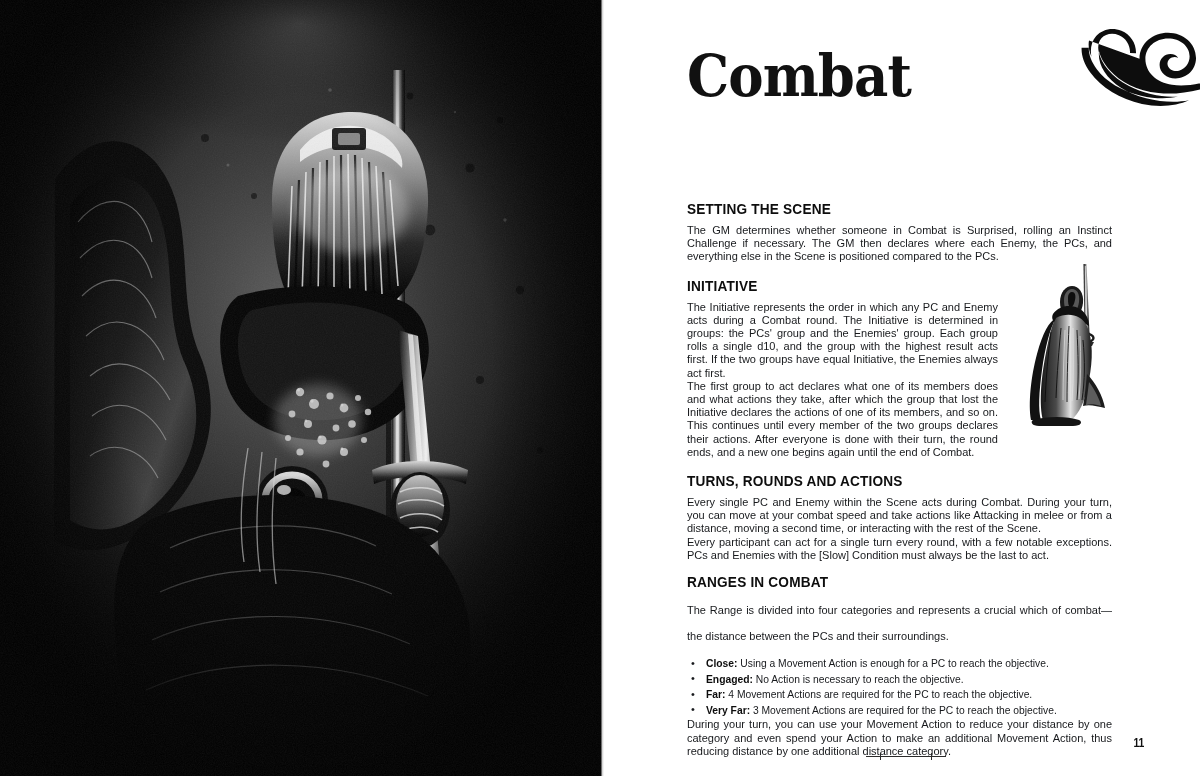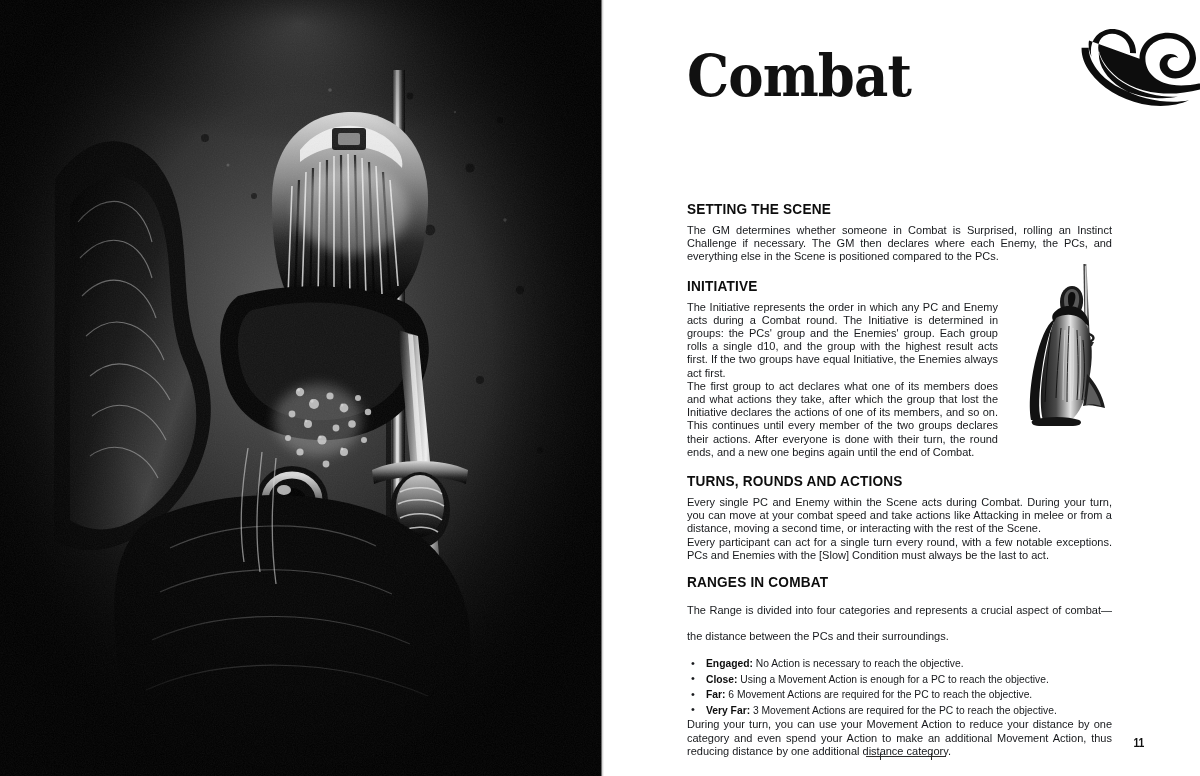--- a/index.html
+++ b/index.html
@@ -485,26 +485,26 @@
 
       <div class="sec-spacer-lg"></div>
 
       <h2 class="section-head">TURNS, ROUNDS AND ACTIONS</h2>
       <p class="body">Every single PC and Enemy within the Scene acts during Combat. During your turn, you can move at your combat speed and take actions like Attacking in melee or from a distance, moving a second time, or interacting with the rest of the Scene.</p>
       <p class="body">Every participant can act for a single turn every round, with a few notable exceptions. PCs and Enemies with the [Slow] Condition must always be the last to act.</p>
 
       <div class="sec-spacer-md"></div>
 
       <h2 class="section-head">RANGES IN COMBAT</h2>
-      <p class="body loose">The Range is divided into four categories and represents a crucial aspect of combat—the distance between the PCs and their surroundings.</p>
+      <p class="body loose">The Range is divided into four categories and represents a crucial which of combat—the distance between the PCs and their surroundings.</p>
 
       <ul class="range-list">
+        <li><b>Close:</b><span> Using a Movement Action is enough for a PC to reach the objective.</span></li>
         <li><b>Engaged:</b><span> No Action is necessary to reach the objective.</span></li>
-        <li><b>Close:</b><span> Using a Movement Action is enough for a PC to reach the objective.</span></li>
-        <li><b>Far:</b><span> 6 Movement Actions are required for the PC to reach the objective.</span></li>
+        <li><b>Far:</b><span> 4 Movement Actions are required for the PC to reach the objective.</span></li>
         <li><b>Very Far:</b><span> 3 Movement Actions are required for the PC to reach the objective.</span></li>
       </ul>
 
       <p class="body last-para">During your turn, you can use your Movement Action to reduce your distance by one category and even spend your Action to make an additional Movement Action, thus reducing distance by one additional distance category.</p>
     </div>
 
     <div class="folio">
       <span class="folio-num">11</span>
       <div class="folio-rule"></div>
     </div>

